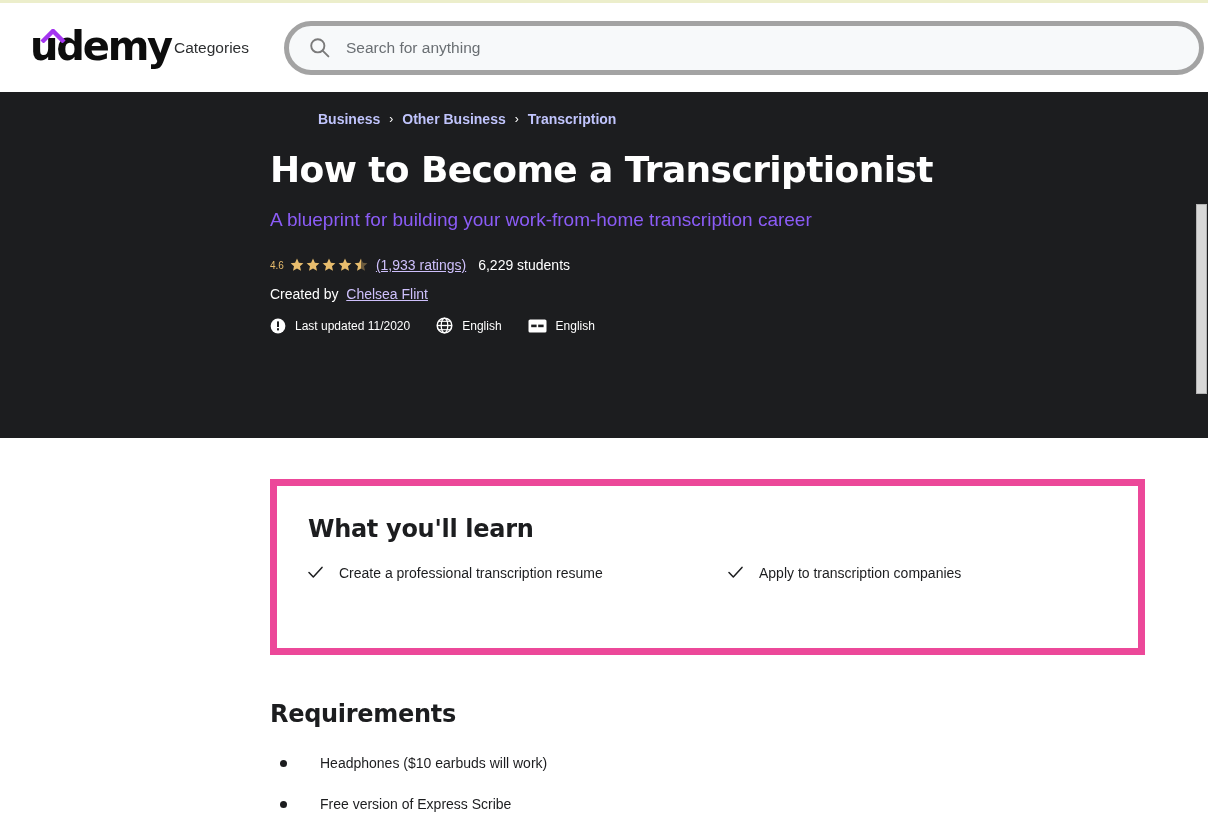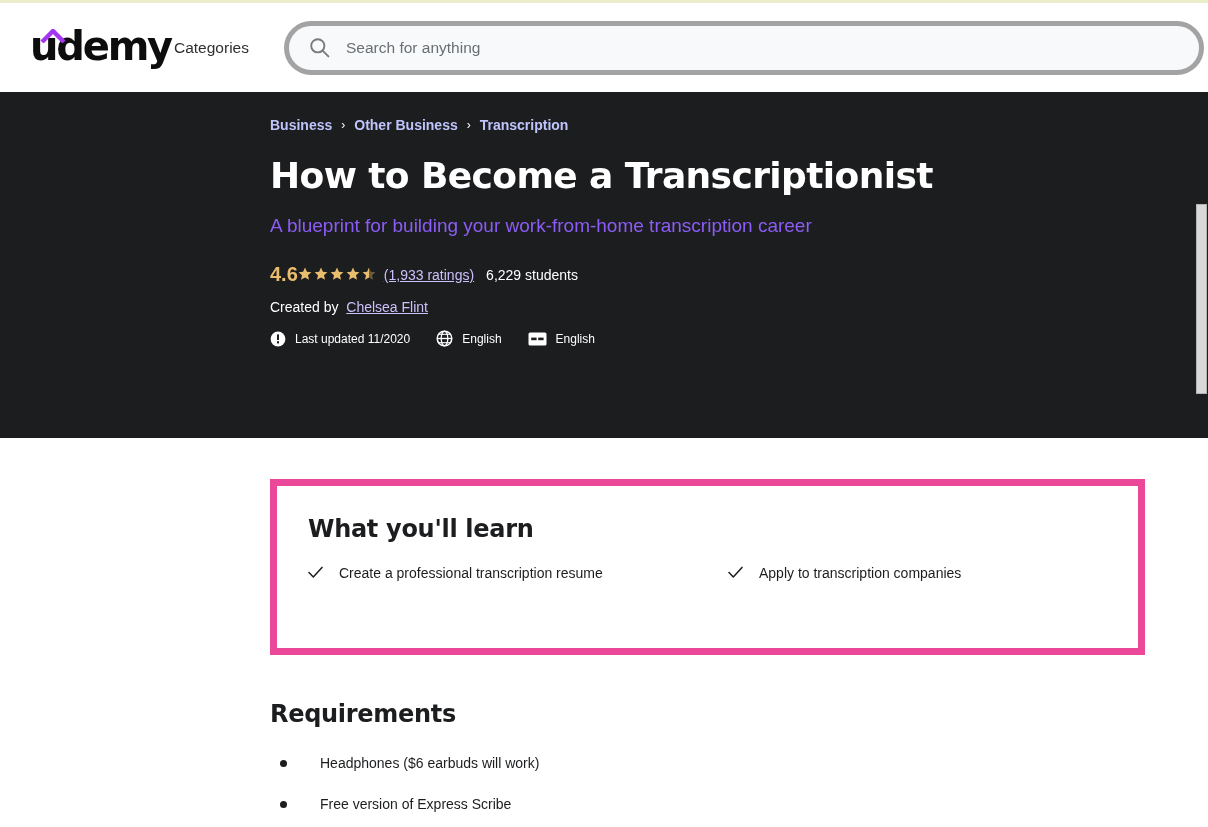--- a/index.html
+++ b/index.html
@@ -79,23 +79,24 @@
     position: absolute; top: 92px; left: 0;
     width: 1208px; height: 346px;
     background: #1c1d1f;
     color: #ffffff;
   }
   #hero-inner { position: absolute; left: 270px; top: 0; width: 880px; }
 
   #breadcrumb {
     display: flex; align-items: center;
     gap: 9px;
-    padding-top: 25px;
+    padding-top: 19px;
     font-size: 14px;
     font-weight: 700;
+    margin-left: 48px;
   }
   .crumb { color: #c0c4fc; cursor: pointer; white-space: nowrap; }
   .crumb-sep { color: #ffffff; font-size: 12px; font-weight: 400; }
 
   #course-title {
     margin: 22px 0 0 0;
     font-family: "DejaVu Sans", sans-serif;
     font-size: 36px;
     font-weight: 700;
     letter-spacing: -0.6px;
@@ -111,22 +112,23 @@
   }
 
   #rating-row {
     margin-top: 24px;
     display: flex; align-items: center;
     font-size: 14px;
     flex-wrap: nowrap;
   }
   #rating-value {
     color: #e8bd6d;
-    font-weight: 700;
-    font-size: 20px;
+    font-weight: 400;
+    font-size: 10px;
+    margin-right: 6px;
   }
   #stars { display: flex; align-items: center; color: #e8bd6d; font-size: 15px; letter-spacing: 0px; margin-right: 8px; }
   #ratings-count {
     color: #cec0fc;
     text-decoration: underline;
     cursor: pointer;
     margin-right: 12px;
   }
   #students-count { color: #ffffff; }
 
@@ -354,21 +356,21 @@
       <div></div>
 
     </div>
   </section>
 
   <h2 id="requirements-heading">Requirements</h2>
 
   <ul id="requirements-list">
     <li>
       <span class="req-bullet"></span>
-      <span>Headphones ($6 earbuds will work)</span>
+      <span>Headphones ($10 earbuds will work)</span>
     </li>
     <li>
       <span class="req-bullet"></span>
       <span>Free version of Express Scribe</span>
     </li>
   </ul>
 
 </main>
 
 </body></html>

